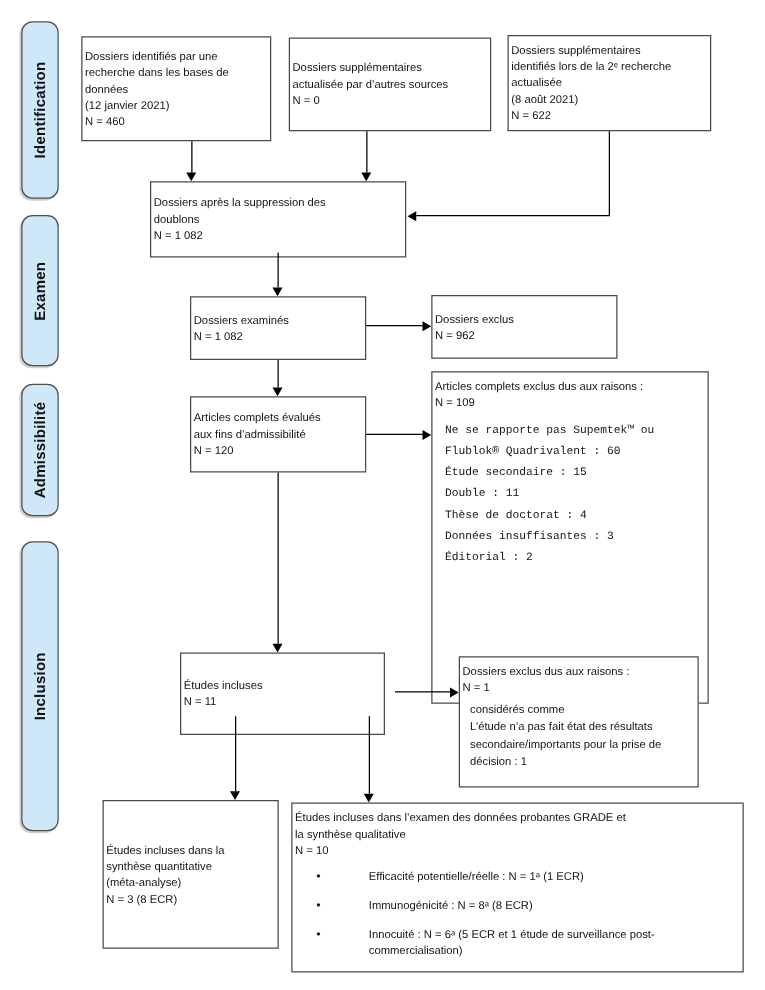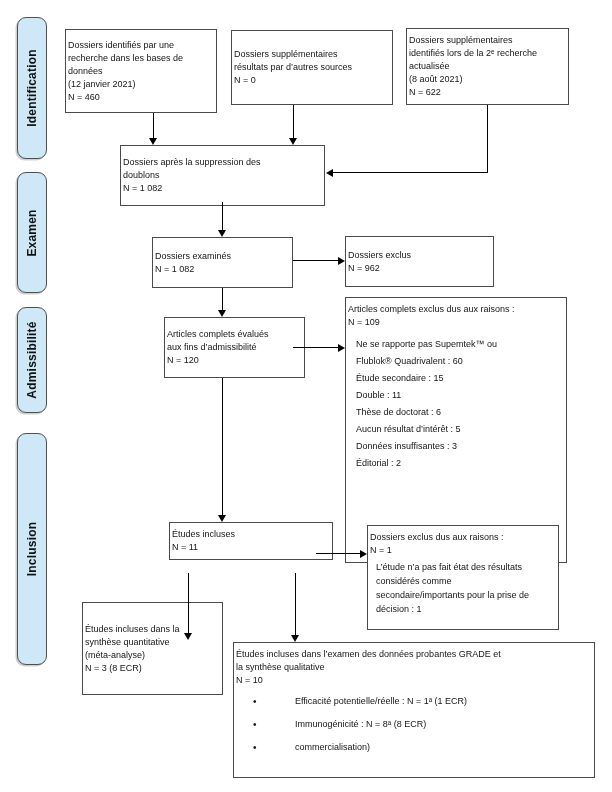--- a/index.html
+++ b/index.html
@@ -21,21 +21,21 @@
   }
   .side span{
     transform:rotate(-90deg);white-space:nowrap;
     font-size:12px;font-weight:bold;color:#111;letter-spacing:.2px;
   }
   .vl{position:absolute;width:1.4px;background:#000;}
   .hl{position:absolute;height:1.4px;background:#000;}
   .ah-down{position:absolute;width:0;height:0;border-left:4px solid transparent;border-right:4px solid transparent;border-top:7px solid #000;}
   .ah-right{position:absolute;width:0;height:0;border-top:4px solid transparent;border-bottom:4px solid transparent;border-left:7px solid #000;}
   .ah-left{position:absolute;width:0;height:0;border-top:4px solid transparent;border-bottom:4px solid transparent;border-right:7px solid #000;}
-  .reasons{align-self:stretch;text-align:left;padding:7px 4px 0 8px;line-height:17px;}
+  .reasons{align-self:stretch;text-align:left;padding:7px 4px 0 8px;line-height:17px;font-family:Liberation Mono, monospace;}
   .body-left{align-self:stretch;text-align:left;padding:3px 2px 0 6px;line-height:14px;}
   .bullets{align-self:stretch;text-align:left;padding:8px 6px 0 32px;line-height:13px;}
   .bullet{position:relative;margin-bottom:10px;padding-left:27px;}
   .bullet::before{content:"\2022";position:absolute;left:-15px;top:0;font-size:10px;}
 </style>
 </head>
 <body>
 
 <div class="page">
 
@@ -55,21 +55,21 @@
   <div class="box" style="left:65px;top:29px;width:152px;height:84px;">
     <div>Dossiers identifiés par une</div>
     <div>recherche dans les bases de</div>
     <div>données</div>
     <div>(12 janvier 2021)</div>
     <div>N = 460</div>
   </div>
 
   <div class="box" style="left:231px;top:30px;width:162px;height:75px;">
     <div>Dossiers supplémentaires</div>
-    <div>résultats par d’autres sources</div>
+    <div>actualisée par d’autres sources</div>
     <div>N = 0</div>
   </div>
 
   <div class="box" style="left:406px;top:28px;width:163px;height:77px;">
     <div>Dossiers supplémentaires</div>
     <div>identifiés lors de la 2ᵉ recherche</div>
     <div>actualisée</div>
     <div>(8 août 2021)</div>
     <div>N = 622</div>
   </div>
@@ -82,76 +82,76 @@
 
   <div class="box" style="left:152px;top:237px;width:141px;height:51px;">
     <div>Dossiers examinés</div>
     <div>N = 1 082</div>
   </div>
   <div class="box" style="left:345px;top:236px;width:149px;height:51px;">
     <div>Dossiers exclus</div>
     <div>N = 962</div>
   </div>
 
-  <div class="box" style="left:164px;top:317px;width:141px;height:61px;">
+  <div class="box" style="left:152px;top:317px;width:141px;height:61px;">
     <div>Articles complets évalués</div>
     <div>aux fins d’admissibilité</div>
     <div>N = 120</div>
   </div>
 
   <div class="box topalign" style="left:345px;top:297px;width:222px;height:266px;">
     <div>Articles complets exclus dus aux raisons :</div>
     <div>N = 109</div>
     <div class="reasons">
       <div>Ne se rapporte pas Supemtek™ ou</div>
       <div>Flublok® Quadrivalent : 60</div>
       <div>Étude secondaire : 15</div>
       <div>Double : 11</div>
-      <div>Thèse de doctorat : 6</div>
-      <div>Aucun résultat d’intérêt : 5</div>
+      <div>Thèse de doctorat : 4</div>
       <div>Données insuffisantes : 3</div>
       <div>Éditorial : 2</div>
     </div>
   </div>
 
-  <div class="box" style="left:169px;top:522px;width:164px;height:38px;">
+  <div class="box" style="left:144px;top:522px;width:164px;height:66px;">
     <div>Études incluses</div>
     <div>N = 11</div>
   </div>
 
   <div class="box topalign" style="left:367px;top:525px;width:192px;height:105px;">
     <div>Dossiers exclus dus aux raisons :</div>
     <div>N = 1</div>
     <div class="body-left">
+      <div>considérés comme</div>
       <div>L’étude n’a pas fait état des résultats</div>
-      <div>considérés comme</div>
       <div>secondaire/importants pour la prise de</div>
       <div>décision : 1</div>
     </div>
   </div>
 
-  <div class="box" style="left:82px;top:602px;width:141px;height:93px;">
+  <div class="box" style="left:82px;top:640px;width:141px;height:119px;">
     <div>Études incluses dans la</div>
     <div>synthèse quantitative</div>
     <div>(méta-analyse)</div>
     <div>N = 3 (8 ECR)</div>
   </div>
 
   <div class="box topalign" style="left:233px;top:642px;width:362px;height:136px;">
     <div>Études incluses dans l’examen des données probantes GRADE et</div>
     <div>la synthèse qualitative</div>
     <div>N = 10</div>
     <div class="bullets">
       <div class="bullet">
         <div>Efficacité potentielle/réelle : N = 1ᵃ (1 ECR)</div>
       </div>
       <div class="bullet">
         <div>Immunogénicité : N = 8ᵃ (8 ECR)</div>
       </div>
       <div class="bullet">
+        <div>Innocuité : N = 6ᵃ (5 ECR et 1 étude de surveillance post-</div>
         <div>commercialisation)</div>
       </div>
     </div>
   </div>
 
   <div class="vl" style="left:152.5px;top:113px;height:26px;"></div>
   <div class="ah-down" style="left:149px;top:138px;"></div>
 
   <div class="vl" style="left:292.5px;top:105px;height:33px;"></div>
   <div class="ah-down" style="left:289px;top:138px;"></div>

